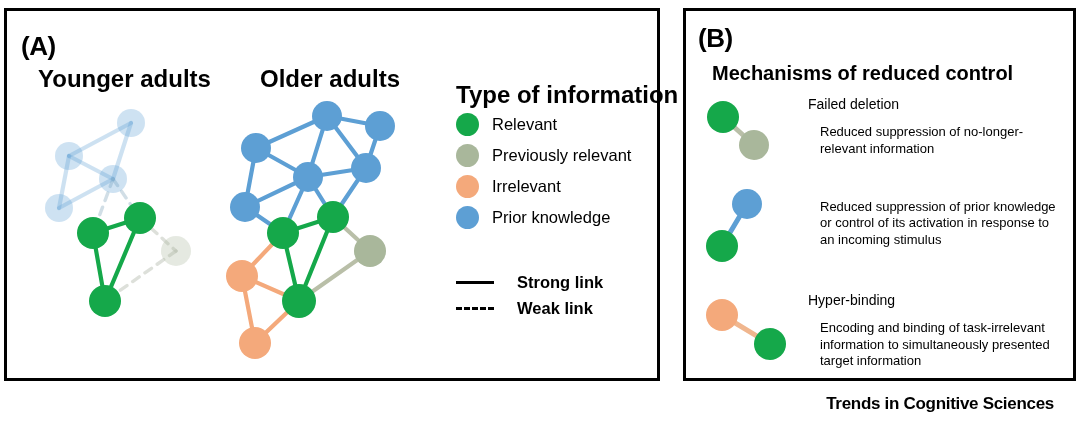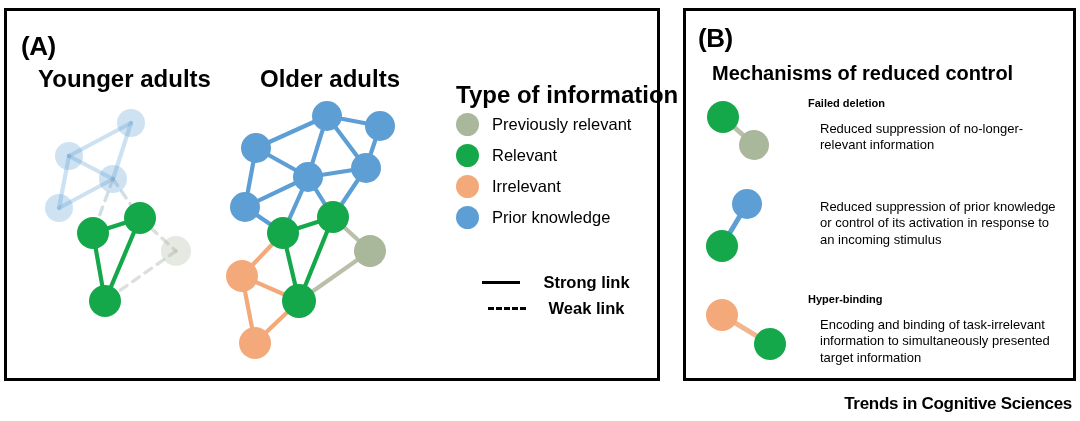--- a/index.html
+++ b/index.html
@@ -112,21 +112,20 @@
   .legend-links {
     position: absolute;
     left: 449px;
     top: 258px;
     width: 200px;
   }
   .link-row {
     display: flex;
     align-items: center;
     height: 26px;
-    justify-content: center;
   }
   .link-sample {
     width: 38px;
     flex: 0 0 38px;
     margin-right: 23px;
     display: flex;
     align-items: center;
     justify-content: center;
   }
   .link-solid {
@@ -158,40 +157,40 @@
     width: 100px;
     height: 80px;
     overflow: visible;
   }
   .mech-text {
     position: absolute;
     left: 122px;
     width: 262px;
   }
   .mech-head {
-    font-size: 11px;
-    font-weight: bold;
+    font-size: 14px;
+    font-weight: normal;
     line-height: 1.1;
     margin: 0 0 4px 0;
     white-space: nowrap;
   }
   .mech-desc {
     font-size: 13px;
     line-height: 1.26;
     margin: 12px;
   }
 
   .mech-1 { top: 86px; }
   .mech-2 { top: 176px; }
   .mech-3 { top: 282px; }
 
   
   .credit {
     position: absolute;
-    right: 8px;
+    right: 26px;
     top: 395px;
     font-size: 17px;
     font-weight: bold;
     letter-spacing: -0.3px;
     line-height: 1;
     white-space: nowrap;
   }
 </style>
 </head>
 <body>
@@ -272,26 +271,26 @@
             <circle cx="292" cy="290" r="17" fill="#15a84a" opacity="1"></circle>
             <circle cx="363" cy="240" r="16" fill="#a9b79b" opacity="1"></circle>
             <circle cx="235" cy="265" r="16" fill="#f4a97b" opacity="1"></circle>
             <circle cx="248" cy="332" r="16" fill="#f4a97b" opacity="1"></circle>
           </g>
         </g>
       </svg>
 
     <div class="legend" id="legend-items">
         <div class="legend-row">
+          <span class="legend-dot" style="background: rgb(21, 168, 74);"></span>
+          <span class="legend-label">Relevant</span>
+        </div>
+        <div class="legend-row">
           <span class="legend-dot" style="background: rgb(169, 183, 155);"></span>
           <span class="legend-label">Previously relevant</span>
-        </div>
-        <div class="legend-row">
-          <span class="legend-dot" style="background: rgb(21, 168, 74);"></span>
-          <span class="legend-label">Relevant</span>
         </div>
         <div class="legend-row">
           <span class="legend-dot" style="background: rgb(244, 169, 123);"></span>
           <span class="legend-label">Irrelevant</span>
         </div>
         <div class="legend-row">
           <span class="legend-dot" style="background: rgb(93, 159, 212);"></span>
           <span class="legend-label">Prior knowledge</span>
         </div>
       </div>

